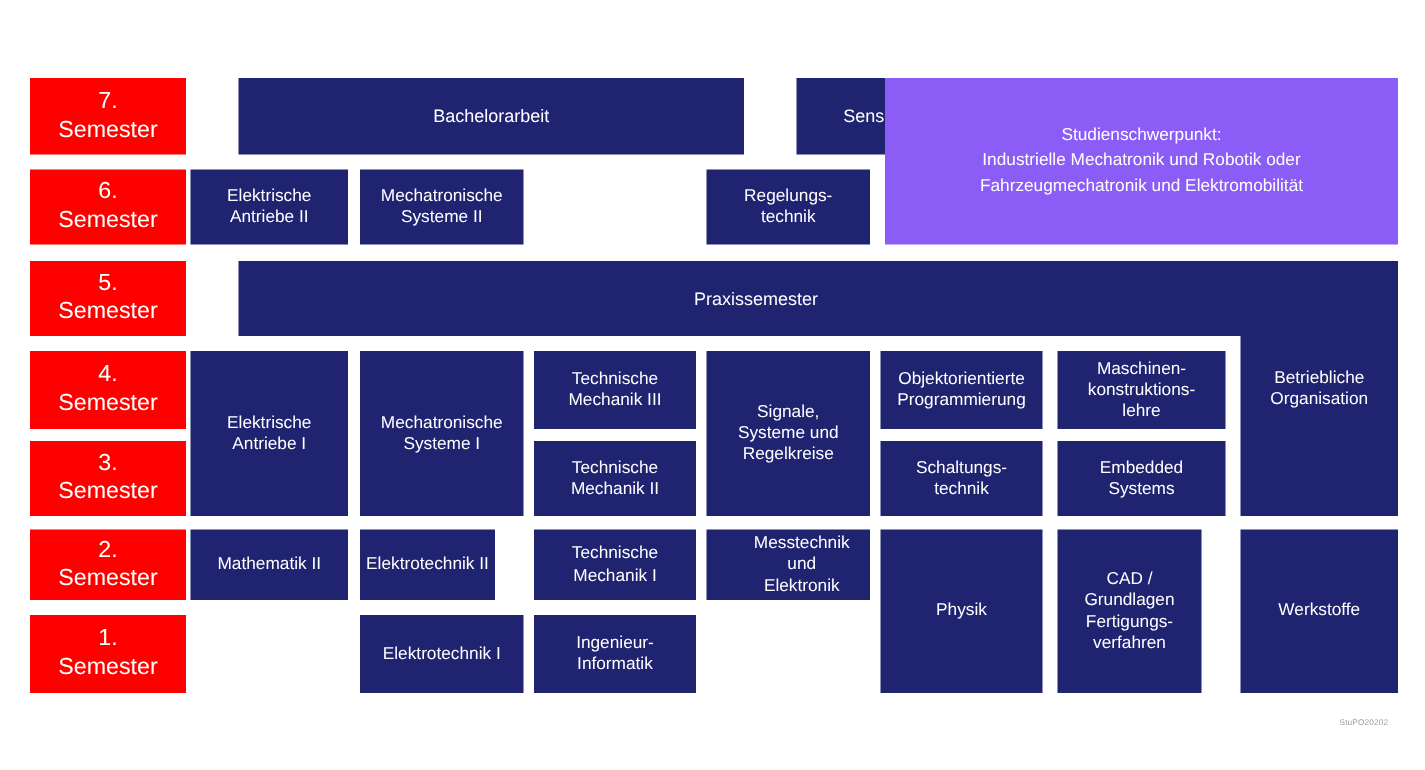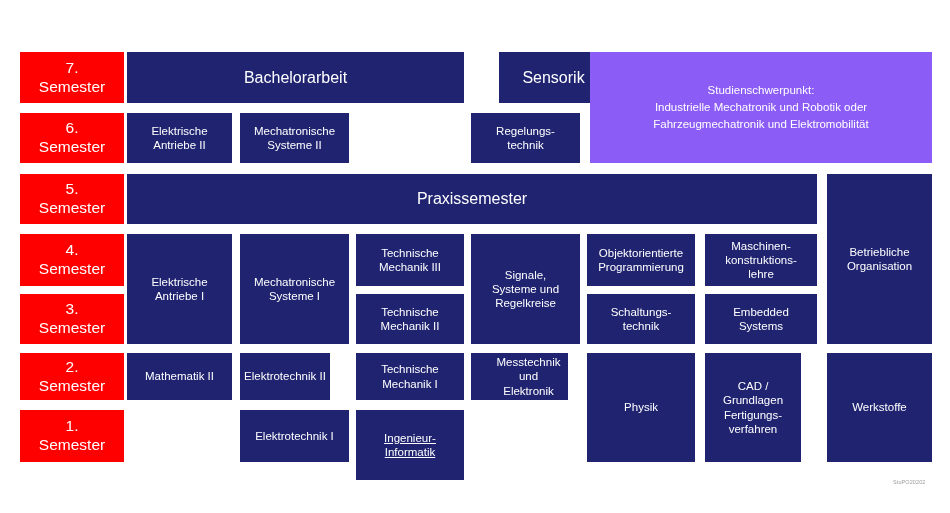--- a/index.html
+++ b/index.html
@@ -30,21 +30,22 @@
   .sem-label {
     background: #ff0000;
     font-size: 15.5px;
     color: #ffffff;
   }
   .course {
     background: #1f2370;
     font-size: 11.5px;
   }
   .course.big {
-    font-size: 16px;
+    font-size: 12px;
+    margin-left: 32px;
   }
   .focus {
     background: #8b5cf6;
     font-size: 11.5px;
     line-height: 1.45;
   }
   .footer-note {
     position: absolute;
     font-size: 5.5px;
     color: #9a9a9a;
@@ -118,22 +119,22 @@
   <div class="box course" style="left:705px; top:353px; width:96px; height:109px;">CAD /
 Grundlagen
 Fertigungs-
 verfahren</div>
   <div class="box course" style="left:827px; top:353px; width:105px; height:109px;">Werkstoffe</div>
 
   <div class="box course" style="left:127px; top:353px; width:105px; height:47px;">Mathematik II</div>
   <div class="box course" style="left:240px; top:353px; width:90px; height:47px;">Elektrotechnik II</div>
   <div class="box course" style="left:356px; top:353px; width:108px; height:47px;">Technische
 Mechanik I</div>
-  <div class="box course" style="left:471px; top:353px; width:97px; height:47px;padding-left:22px;">Messtechnik und
+  <div class="box course" style="left:471px; top:353px; width:109px; height:47px;padding-left:22px;">Messtechnik und
 Elektronik</div>
 
   <div class="box course" style="left:240px; top:410px; width:109px; height:52px;">Elektrotechnik I</div>
-  <div class="box course" style="left:356px; top:410px; width:108px; height:70px;text-decoration:underline;">Ingenieur-
+  <div class="box course" style="left:356px; top:410px; width:108px; height:52px;">Ingenieur-
 Informatik</div>
 
   <div class="footer-note" style="left:893px; top:479px;">StuPO20202</div>
 
 </div>
 
 </body></html>

